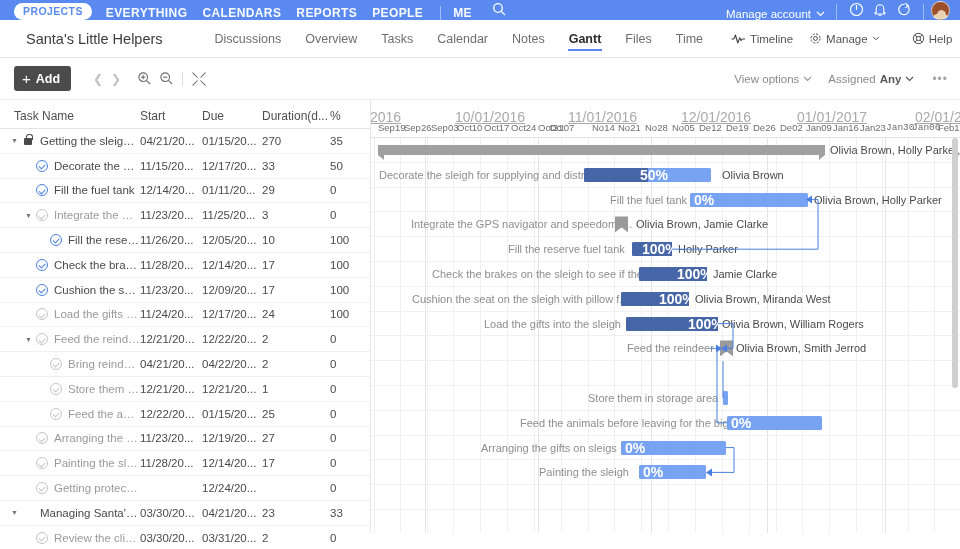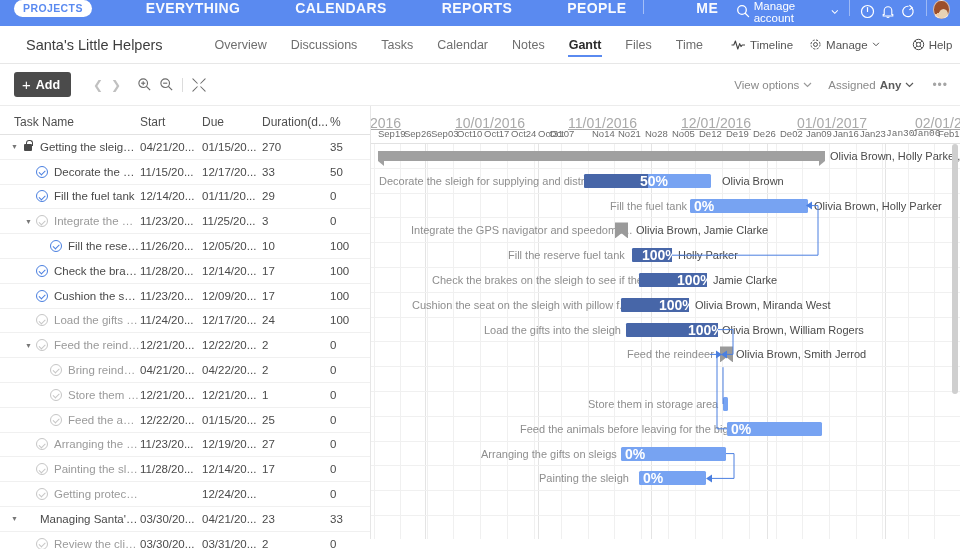--- a/index.html
+++ b/index.html
@@ -7,46 +7,45 @@
   body {
     font-family: "Liberation Sans", sans-serif;
     font-size: 12px;
     color: #4a4a4a;
     background: #fff;
     -webkit-font-smoothing: antialiased;
   }
 
   
   .topnav {
-    height: 26px;
+    height: 20px;
     background: #5a8af0;
     display: flex;
-    align-items: flex-start;
+    align-items: flex-end;
     padding: 0 10px 0 14px;
     color: #fff;
   }
   .topnav .pill {
     font-size: 10.5px;
     font-weight: bold;
     letter-spacing: .4px;
     background: #fff;
     color: #5a8af0;
     border-radius: 9px;
     padding: 2px 9px 3px;
     margin-right: 14px;
   }
   .topnav .nitem {
-    font-size: 14px;
+    font-size: 12px;
     font-weight: bold;
     letter-spacing: .4px;
     margin-right: 15px;
     color: #fff;
     opacity: .96;
     cursor: pointer;
-    margin-left: 40px;
   }
   .topnav .vsep {
     width: 1px; height: 14px; background: rgba(255,255,255,.45);
     margin: 0 12px 0 2px;
   }
   .topnav .spacer { flex: 1; }
   .topnav .acct { font-size: 11.5px; display:flex; align-items:center; gap:5px; margin-right: 4px;}
   .topnav .icobtn {
     width: 24px; height: 22px; display:flex; align-items:center; justify-content:center;
     cursor:pointer;
@@ -230,22 +229,22 @@
 </div>
 
 <div class="projbar">
   <div class="burger">
       <span></span>
       <span></span>
       <span></span>
     </div>
   <div class="projtitle">Santa's Little Helpers</div>
   <div class="tabs">
+    <div class="tab">Discussions</div>
     <div class="tab">Overview</div>
-    <div class="tab">Discussions</div>
     <div class="tab">Tasks</div>
     <div class="tab">Calendar</div>
     <div class="tab">Notes</div>
     <div class="tab active">Gantt</div>
     <div class="tab">Files</div>
     <div class="tab">Time</div>
   </div>
   <div class="spacer"></div>
   <div class="rbtn">
     <svg width="15" height="11" viewBox="0 0 15 11">

